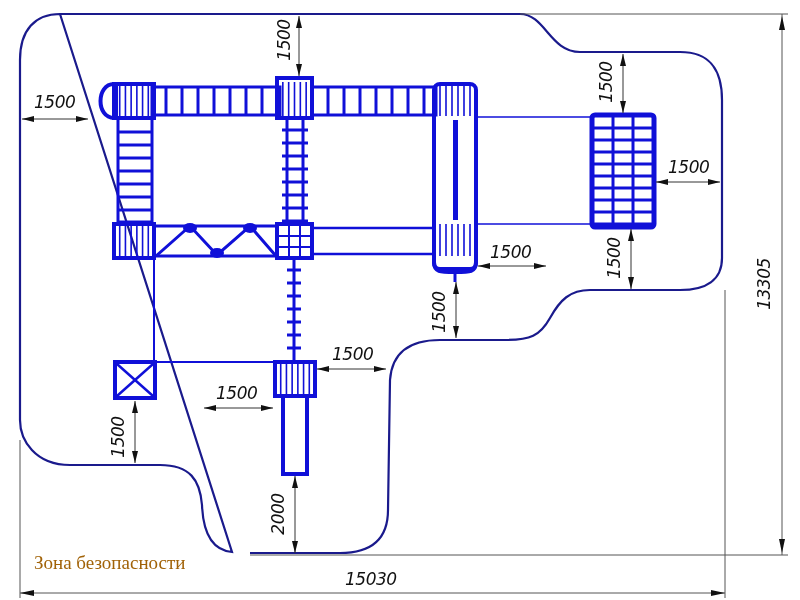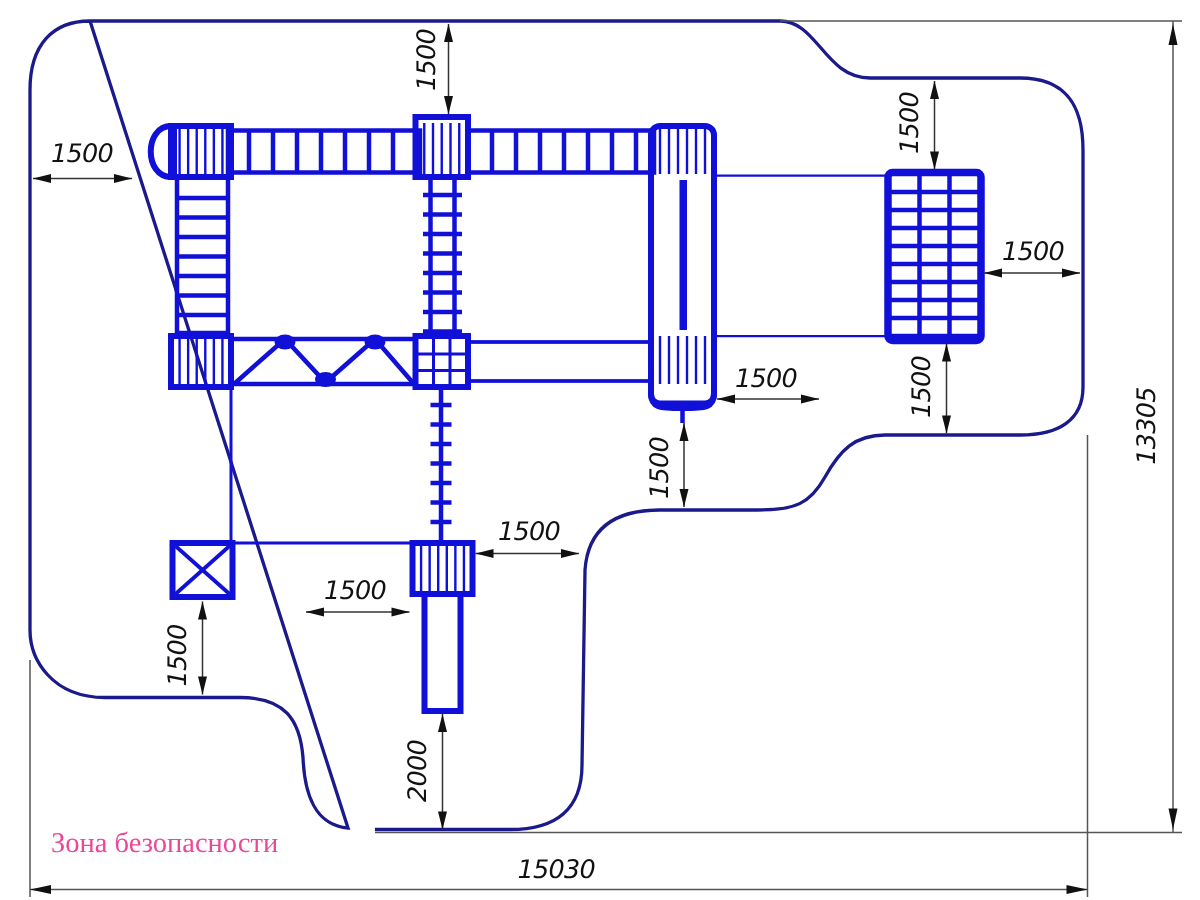--- a/index.html
+++ b/index.html
@@ -4,21 +4,21 @@
 <style>
   html, body { margin: 0; padding: 0; background: #ffffff; }
   body { width: 800px; height: 600px; overflow: hidden; position: relative; }
   svg { position: absolute; left: 0; top: 0; }
   .zone { fill: none; stroke: #1a1a8c; stroke-width: 2.2; }
   .dim { stroke: #555; stroke-width: 1; fill: none; }
   .arrow { fill: #111; }
   .s { stroke: #1010d8; fill: none; }
   .f { fill: #1010d8; }
   .dimtxt { font-family: "DejaVu Sans", sans-serif; font-style: italic; font-size: 17px; fill: #111; letter-spacing: -0.5px; }
-  .caption { position: absolute; left: 34px; top: 552px; font-family: "Liberation Serif", serif; font-size: 19px; color: #ec4899; }
+  .caption { position: absolute; left: 34px; top: 552px; font-family: "Liberation Serif", serif; font-size: 19px; color: #a16207; }
 </style>
 </head>
 <body>
 
 <svg width="800" height="600" viewBox="0 0 800 600">
 
   <path class="zone" d="M60,14 L520,14 C545,14 550,52 580,52 L680,52 C712,52 722,72 722,100 L722,258 C722,280 706,290 680,290 L590,290 C570,290 560,300 550,318 C540,336 530,340 505,340 L440,340 C410,340 392,352 390,380 L388,510 C388,540 370,553 340,553 L250,553 M232,552 C210,550 203,530 202,505 C200,480 190,465 160,465 L70,465 C35,465 20,440 20,420 L20,60 C20,30 35,14 60,14 Z"></path>
 
   <g>
     <line class="dim" x1="20" y1="440" x2="20" y2="598"></line>

